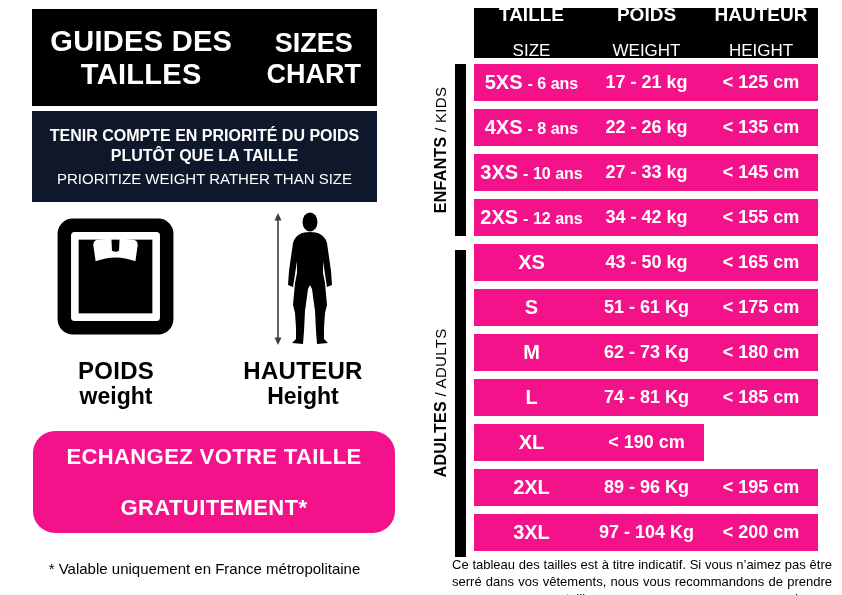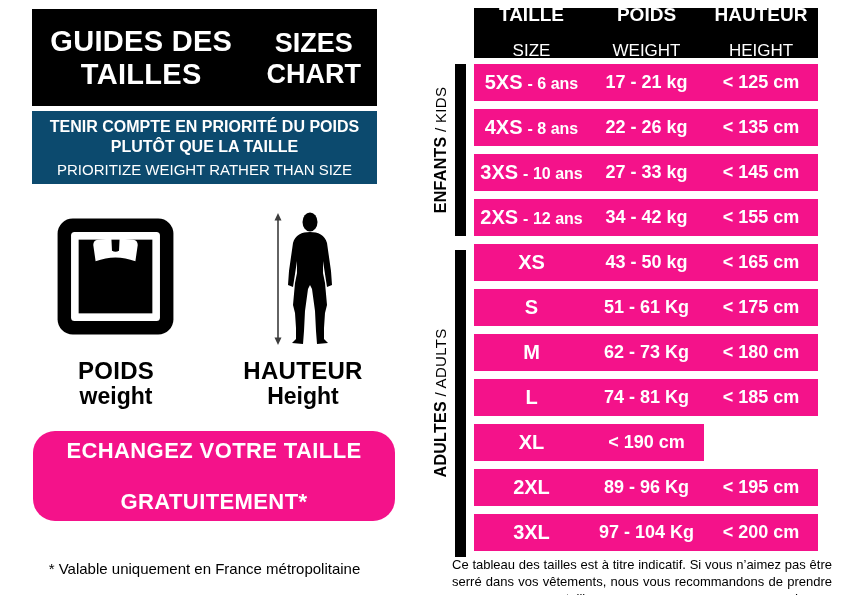--- a/index.html
+++ b/index.html
@@ -5,35 +5,35 @@
   html,body{margin:0;padding:0;background:#fff;}
   body{font-family:"Liberation Sans",sans-serif;color:#000;}
   .canvas{position:relative;width:842px;height:595px;background:#fff;overflow:hidden;}
 
   
   .title-box{position:absolute;left:32px;top:9px;width:345px;height:97px;background:#000;color:#fff;
     display:flex;flex-direction:row;align-items:center;justify-content:center;text-align:center;}
   .title-fr{font-size:29px;font-weight:bold;letter-spacing:.3px;}
   .title-en{font-size:27px;font-weight:700;margin-top:3px;}
 
-  .subtitle-box{position:absolute;left:32px;top:111px;width:345px;height:73px;background:#0c4a6e;color:#fff;
+  .subtitle-box{position:absolute;left:32px;top:111px;width:345px;height:91px;background:#0f172a;color:#fff;
     display:flex;flex-direction:column;align-items:center;justify-content:center;text-align:center;}
   .sub-fr{font-size:16px;font-weight:bold;line-height:1.25;}
   .sub-en{font-size:15px;font-weight:400;margin-top:4px;}
 
   .scale-icon{position:absolute;left:57px;top:218px;width:117px;height:117px;}
   .human-icon{position:absolute;left:266px;top:211px;width:72px;height:136px;}
 
   .metric-label{position:absolute;width:170px;text-align:center;line-height:1.08;}
   .metric-poids{left:31px;top:358px;}
   .metric-hauteur{left:218px;top:358px;}
   .metric-fr{font-size:24px;font-weight:bold;letter-spacing:.3px;}
   .metric-en{font-size:23px;font-weight:bold;}
 
-  .exchange-button{position:absolute;left:33px;top:431px;width:362px;height:90px;background:var(--pink,#F4128A);
+  .exchange-button{position:absolute;left:33px;top:431px;width:362px;height:102px;background:var(--pink,#F4128A);
     border-radius:22px;color:#fff;display:flex;flex-direction:column;align-items:center;justify-content:center;
     font-weight:bold;font-size:22px;letter-spacing:.4px;text-align:center;line-height:1.35;cursor:pointer;gap:21px;}
 
   .footnote{position:absolute;left:32px;top:560px;width:345px;text-align:center;font-size:15px;}
 
   
   .section-label{position:absolute;transform:translate(-50%,-50%) rotate(-90deg);white-space:nowrap;
     font-size:15px;letter-spacing:.3px;}
   .section-label .b{font-weight:bold;font-size:16px;}
   .kids-label{left:441px;top:150px;}

